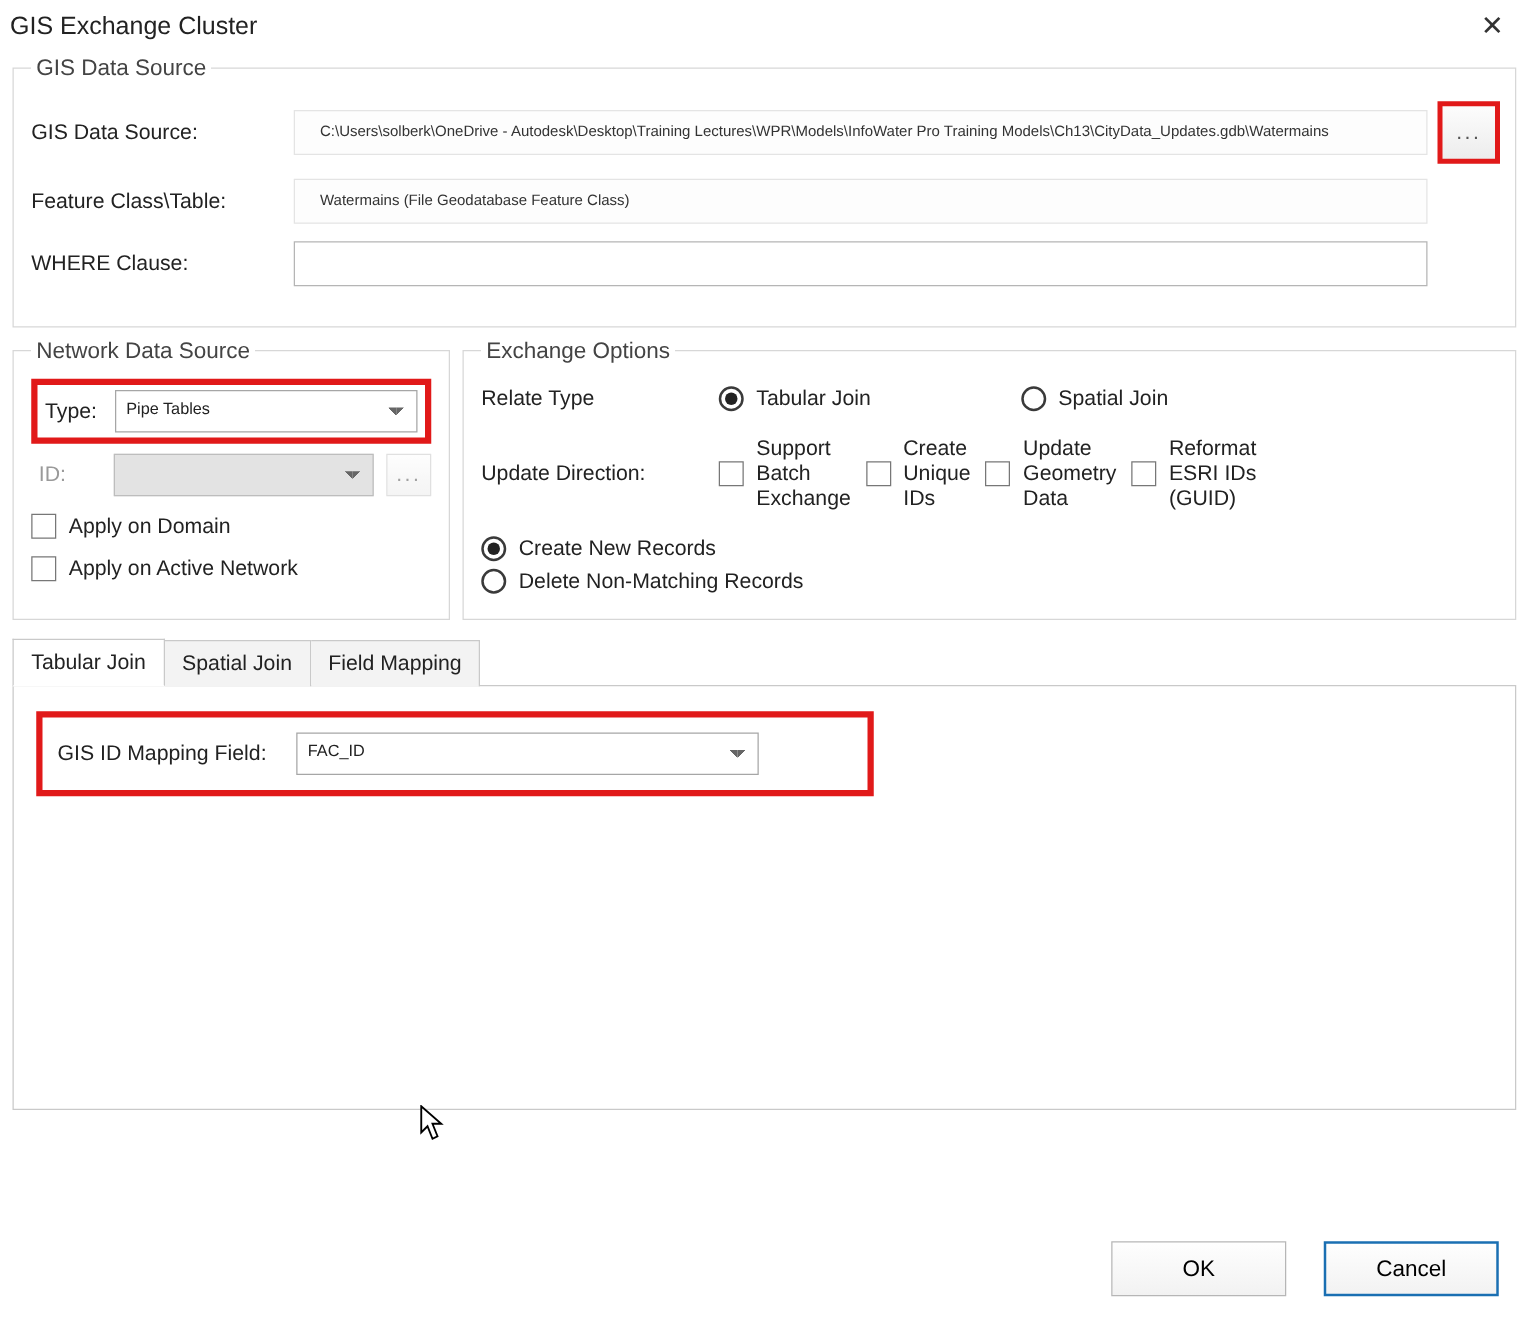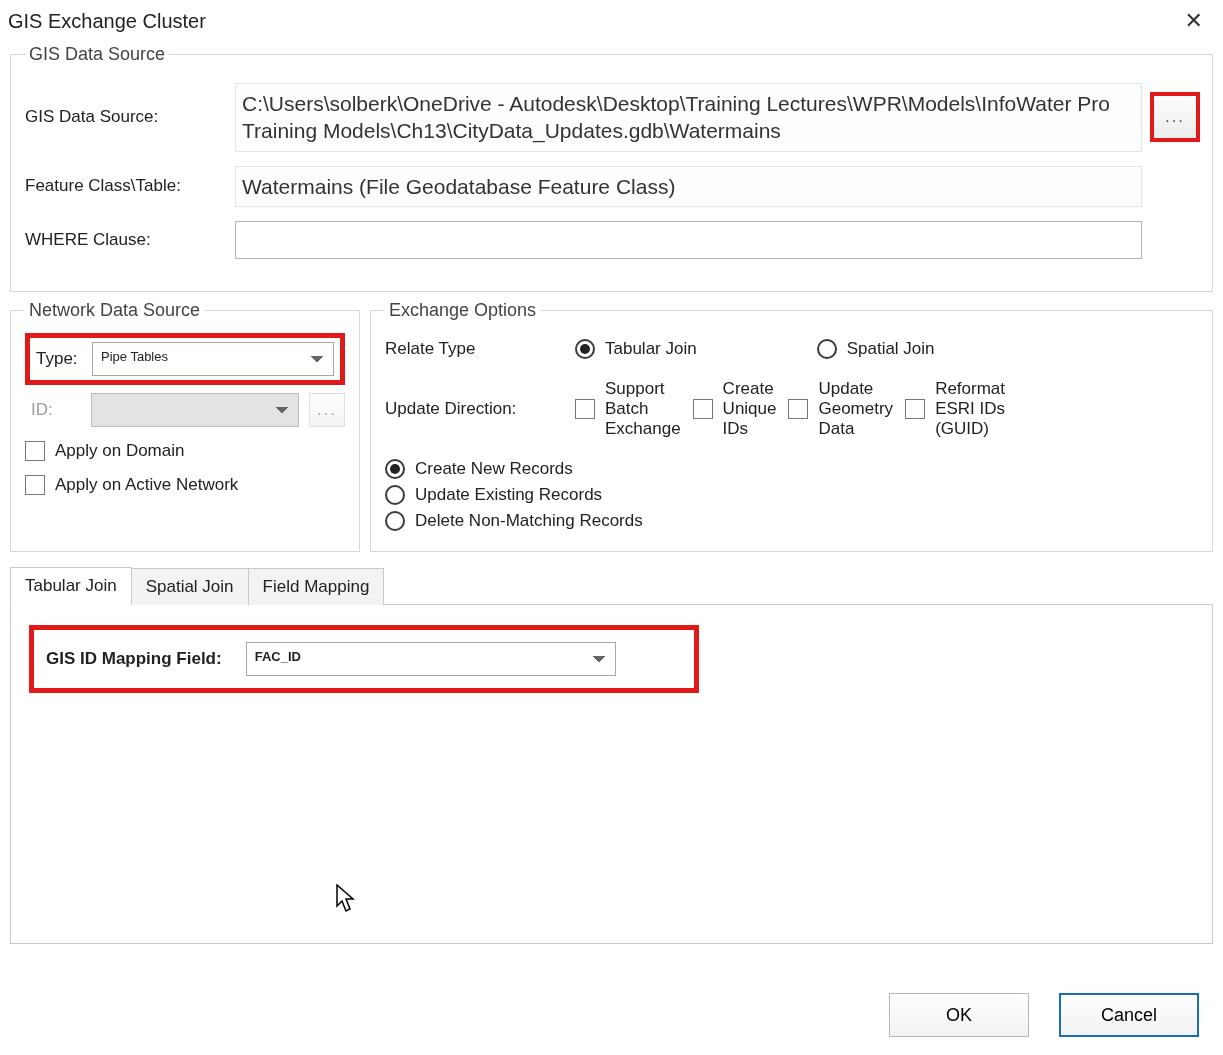--- a/index.html
+++ b/index.html
@@ -50,22 +50,22 @@
     margin: 6px 0 14px 0;
   }
   .row label.left {
     width: 200px;
     flex: 0 0 auto;
   }
   .textbox {
     flex: 1 1 auto;
     border: 1px solid #b5b5b5;
     background: #fff;
-    padding: 6px 6px;
-    font-size: 21px;
+    padding: 6px 20px;
+    font-size: 12px;
     min-height: 36px;
     display: flex;
     align-items: center;
   }
   .textbox.readonly {
     background: #fdfdfd;
     border-color: #e4e4e4;
     color: #333;
     line-height: 1.3;
   }
@@ -173,21 +173,20 @@
   .tab-panel {
     border:1px solid #c9c9c9;
     min-height: 340px;
     padding: 20px 18px;
   }
   .gis-map-row {
     display:flex; align-items:center; gap:24px;
     border: 5px solid #e11919;
     padding: 12px 12px;
     width: 670px;
-    font-weight: bold;
   }
   .gis-map-row .select { width: 370px; }
   .footer {
     position:absolute;
     right: 24px;
     bottom: 18px;
     display:flex;
     gap: 30px;
   }
   .btn {
@@ -312,24 +311,20 @@
               <span>Reformat ESRI IDs (GUID)</span>
             </div>
           </div>
 
           <div style="grid-column:1 / span 2;">
             <div class="radio-row">
               <span class="radio checked">
                   <span class="dot"></span>
                 </span>
               <span>Create New Records</span>
-            </div>
-            <div class="radio-row">
-              <span class="radio"></span>
-              <span>Update Existing Records</span>
             </div>
             <div class="radio-row">
               <span class="radio"></span>
               <span>Delete Non-Matching Records</span>
             </div>
           </div>
         </div>
       </fieldset>
     </div>
 

